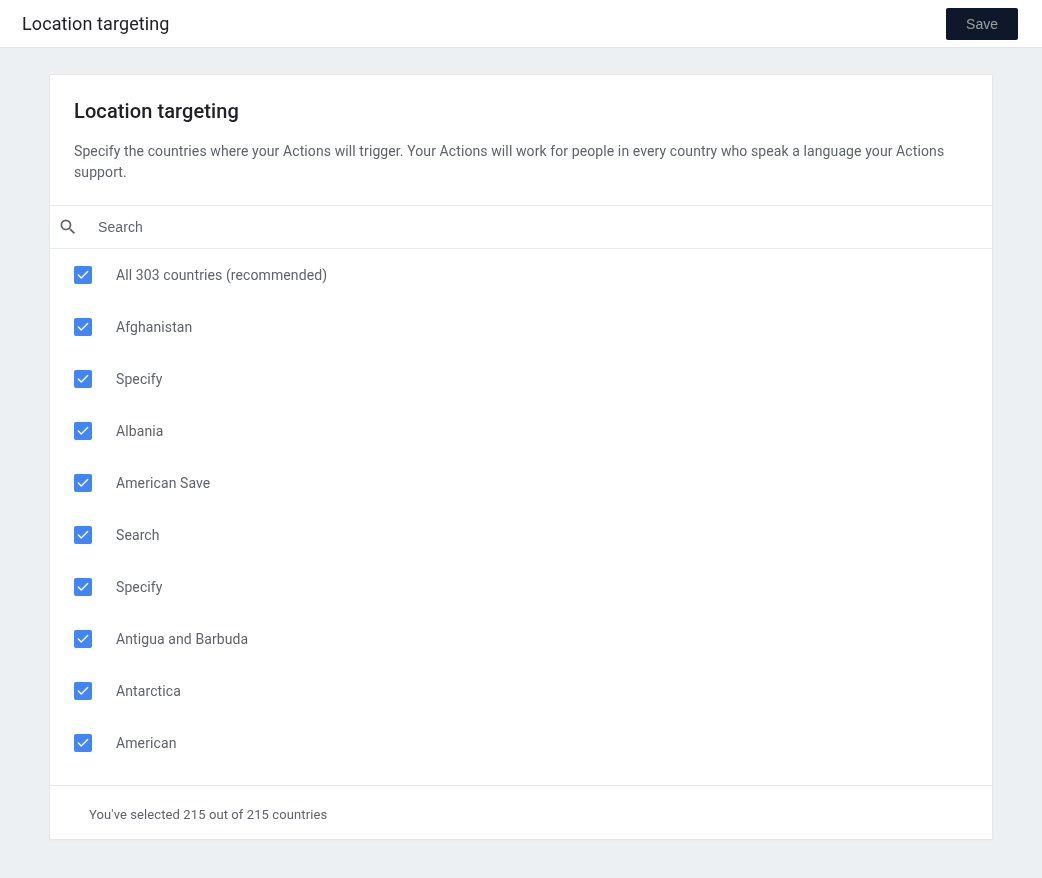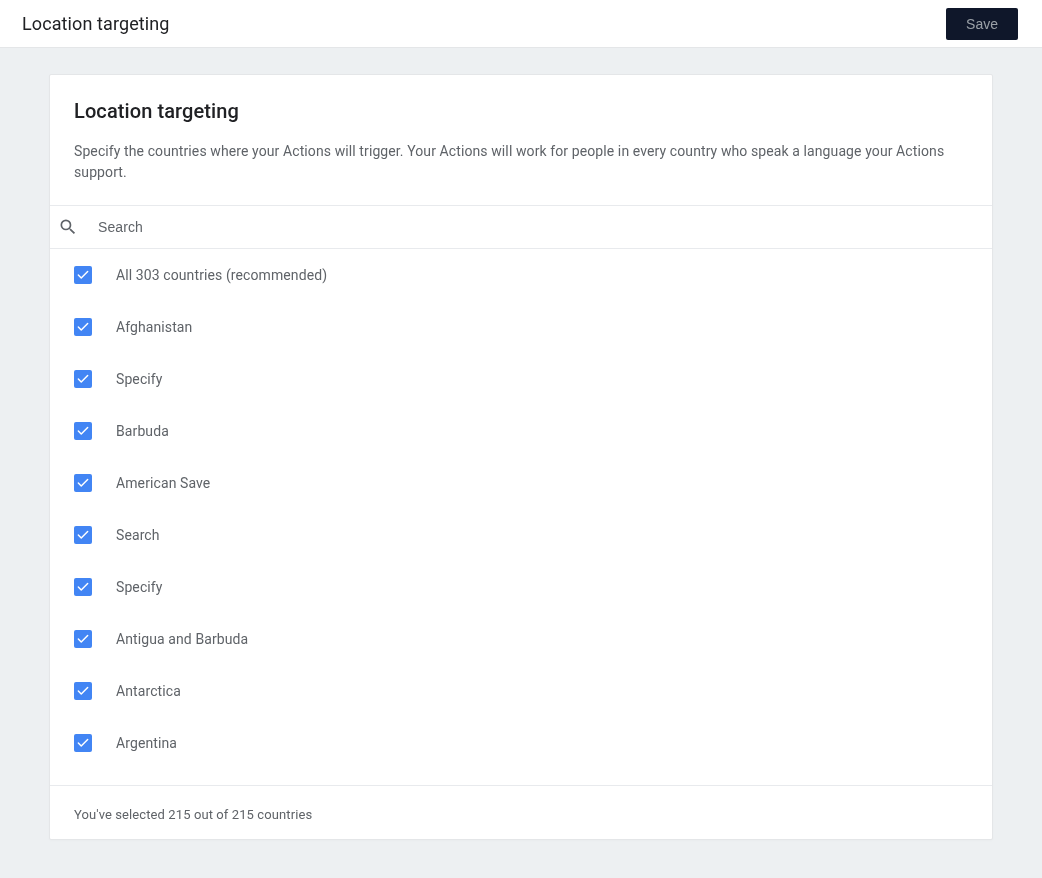--- a/index.html
+++ b/index.html
@@ -117,20 +117,21 @@
       letter-spacing: 0.1px;
     }
     .footer {
       border-top: 1px solid #e8eaed;
       padding: 18px 24px 16px;
     }
     .footer-text {
       font-size: 13px;
       color: #5f6368;
       letter-spacing: 0.1px;
+      margin-left: 15px;
     }
     
     .list-scroll::-webkit-scrollbar {
       width: 16px;
     }
     .list-scroll::-webkit-scrollbar-track {
       background: #f1f1f1;
     }
     .list-scroll::-webkit-scrollbar-thumb {
       background: #c1c1c1;
@@ -191,21 +192,21 @@
           </span>
         <span class="list-label">Specify</span>
       </div>
 
       <div class="list-item">
         <span class="checkbox">
             <svg viewBox="0 0 24 24">
               <polyline points="4 12 9 17 20 6"></polyline>
             </svg>
           </span>
-        <span class="list-label">Barbuda</span>
+        <span class="list-label">Albania</span>
       </div>
 
       <div class="list-item">
         <span class="checkbox">
             <svg viewBox="0 0 24 24">
               <polyline points="4 12 9 17 20 6"></polyline>
             </svg>
           </span>
         <span class="list-label">American Save</span>
       </div>
@@ -245,21 +246,21 @@
           </span>
         <span class="list-label">Antarctica</span>
       </div>
 
       <div class="list-item">
         <span class="checkbox">
             <svg viewBox="0 0 24 24">
               <polyline points="4 12 9 17 20 6"></polyline>
             </svg>
           </span>
-        <span class="list-label">Argentina</span>
+        <span class="list-label">American</span>
       </div>
 
       <div class="list-item">
 
         <span class="list-label"></span>
       </div>
 
     </div>
 
     <div class="footer">

